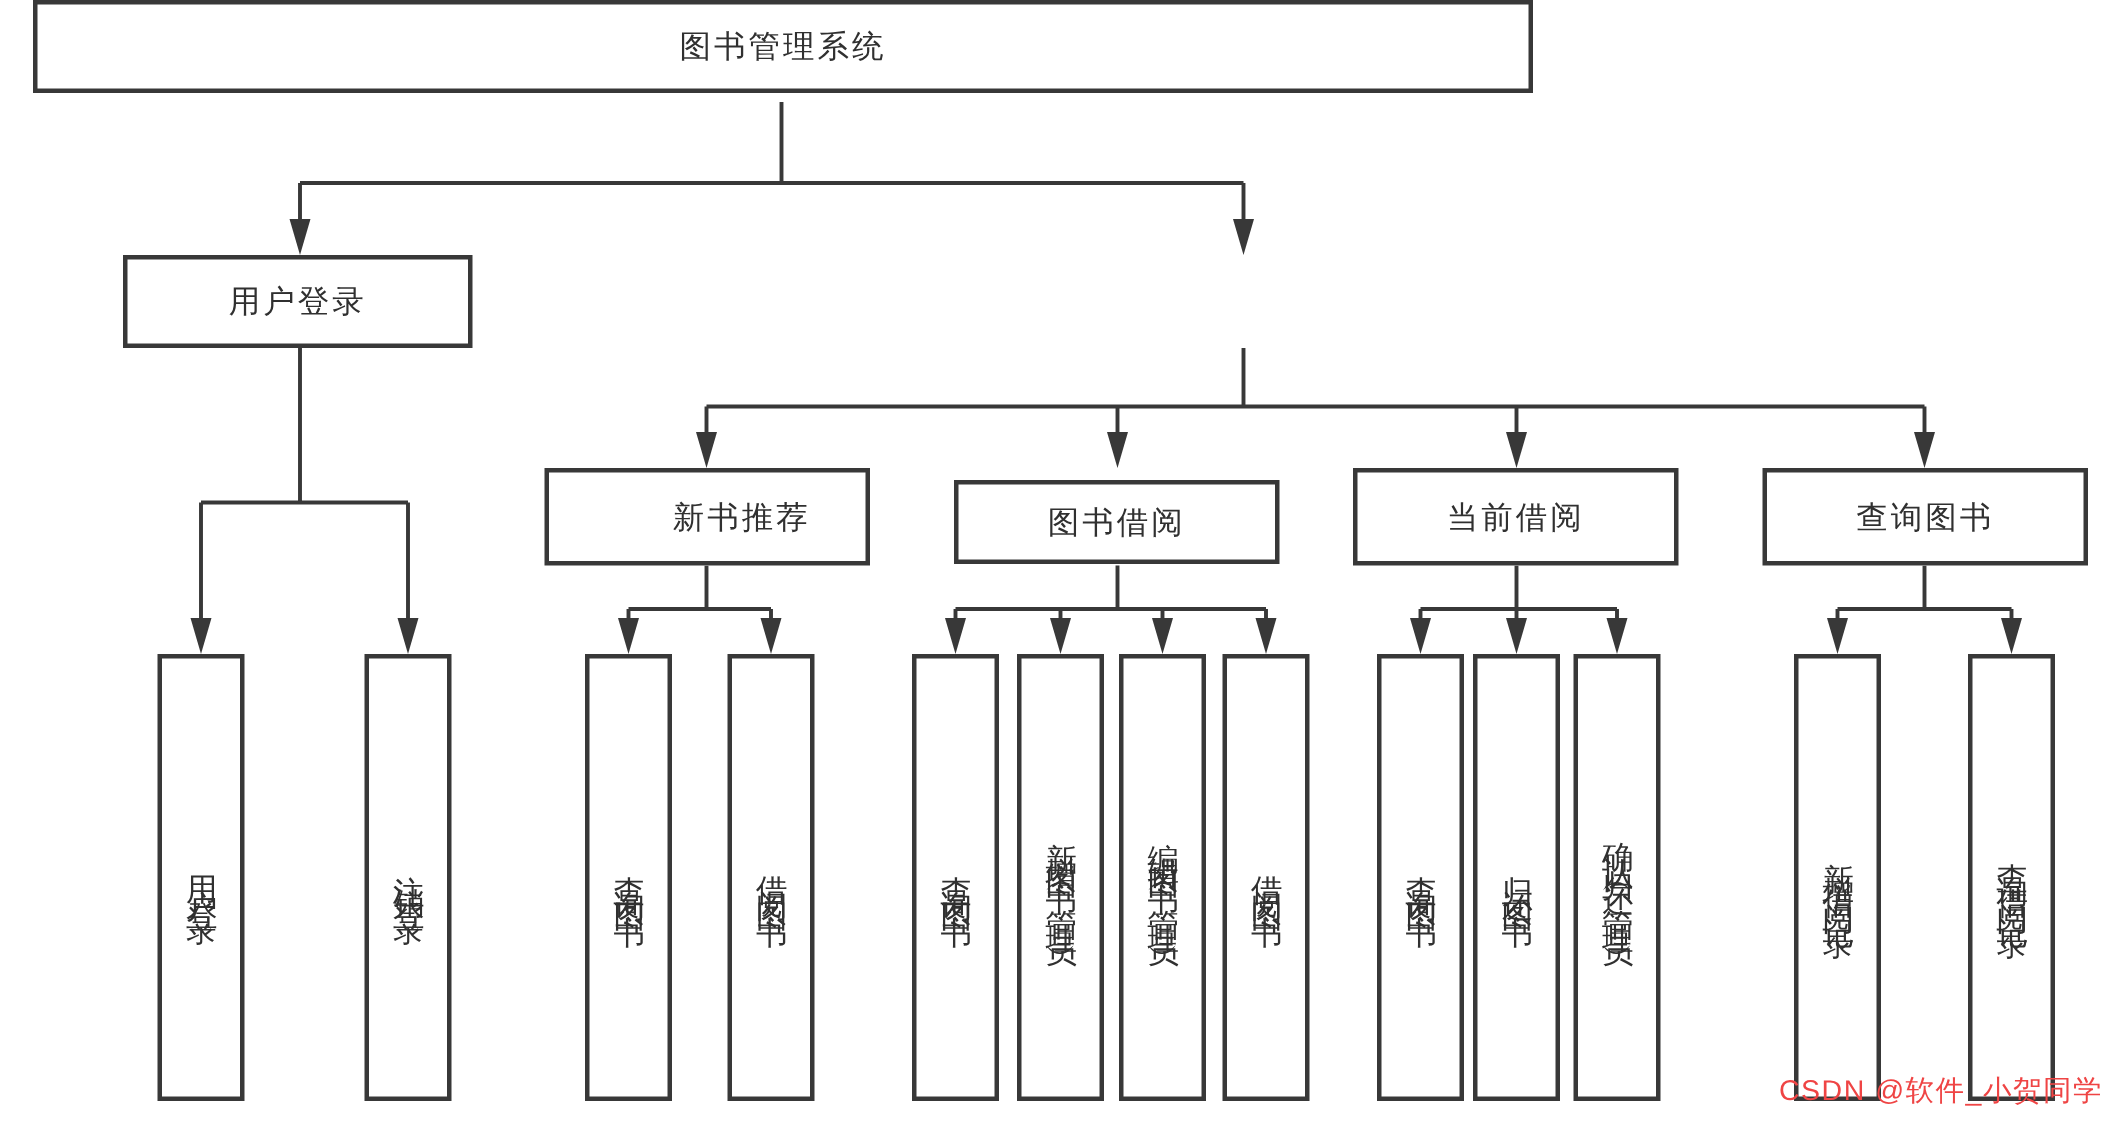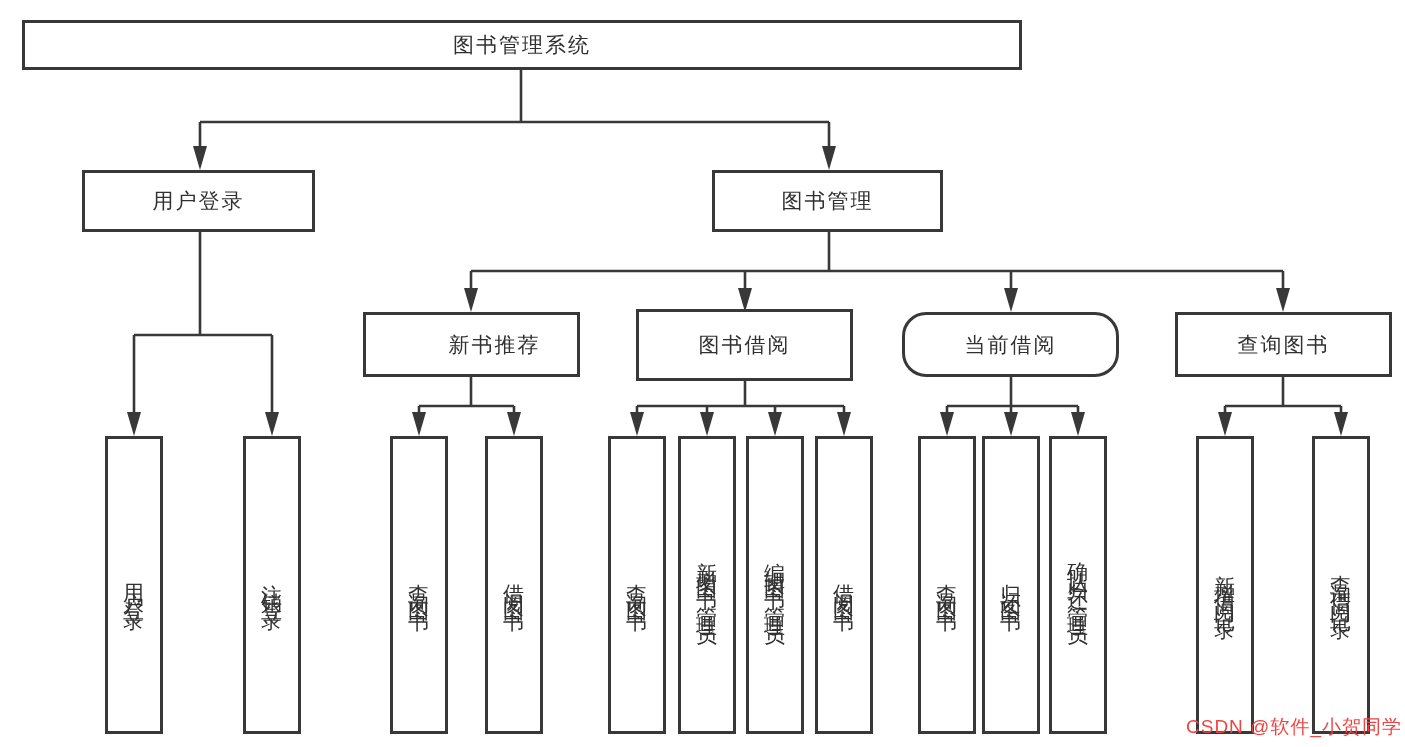--- a/index.html
+++ b/index.html
@@ -55,28 +55,27 @@
     <polygon class="arrow" points="700,412 714,412 707,436"></polygon>
     <polygon class="arrow" points="768,412 782,412 775,436"></polygon>
     <polygon class="arrow" points="837,412 851,412 844,436"></polygon>
     <polygon class="arrow" points="940,412 954,412 947,436"></polygon>
     <polygon class="arrow" points="1004,412 1018,412 1011,436"></polygon>
     <polygon class="arrow" points="1071,412 1085,412 1078,436"></polygon>
     <polygon class="arrow" points="1218,412 1232,412 1225,436"></polygon>
     <polygon class="arrow" points="1334,412 1348,412 1341,436"></polygon>
   </svg>
 
-  <div class="box h" style="left:22px; top:20px; width:1000px; height:50px;">图书管理系统</div>
+  <div class="box h" style="left:22px; top:0; width:1000px; height:62px;">图书管理系统</div>
 
   <div class="box h" style="left:82px; top:170px; width:233px; height:62px;">用户登录</div>
-  <div class="box h" style="left:712px; top:170px; width:231px; height:62px;">图书管理</div>
 
   <div class="box h" style="left:363px; top:312px; width:217px; height:65px;padding-left:46px;">新书推荐</div>
-  <div class="box h" style="left:636px; top:309px; width:217px; height:72px;">图书借阅</div>
-  <div class="box h" style="left:902px; top:312px; width:217px; height:65px;border-radius:24px;">当前借阅</div>
+  <div class="box h" style="left:636px; top:320px; width:217px; height:56px;">图书借阅</div>
+  <div class="box h" style="left:902px; top:312px; width:217px; height:65px;">当前借阅</div>
   <div class="box h" style="left:1175px; top:312px; width:217px; height:65px;">查询图书</div>
 
   <div class="box v" style="left:105px; top:436px; width:58px; height:298px;">用户登录</div>
   <div class="box v" style="left:243px; top:436px; width:58px; height:298px;">注销登录</div>
 
   <div class="box v" style="left:390px; top:436px; width:58px; height:298px;">查询图书</div>
   <div class="box v" style="left:485px; top:436px; width:58px; height:298px;">借阅图书</div>
 
   <div class="box v" style="left:608px; top:436px; width:58px; height:298px;">查询图书</div>
   <div class="box v" style="left:678px; top:436px; width:58px; height:298px;">新增图书（管理员）</div>

